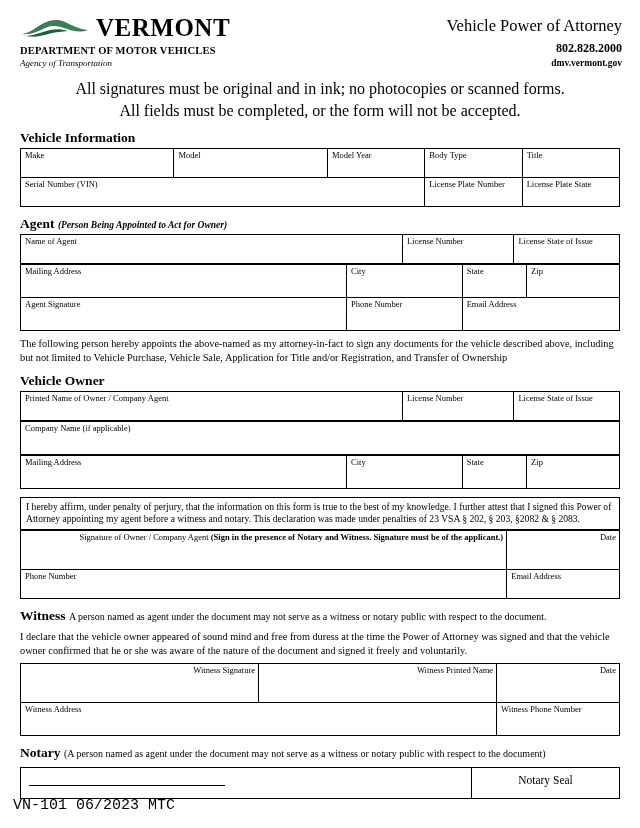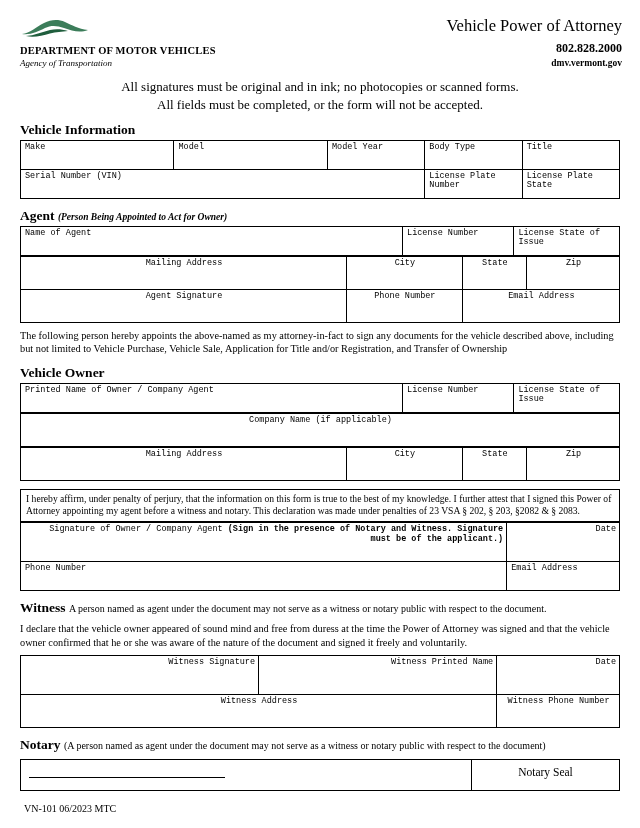--- a/index.html
+++ b/index.html
@@ -80,21 +80,21 @@
   }
   .doc-web {
     font-size: 9.5px;
     font-weight: bold;
     margin-top: 2px;
   }
 
   
   .notice {
     text-align: center;
-    font-size: 13px;
+    font-size: 16px;
     margin-top: 10px;
     line-height: 1.35;
   }
 
   
   .content {
     padding: 0 20px;
     box-sizing: border-box;
   }
   .section-head {
@@ -110,30 +110,29 @@
   .section-head .sub-normal {
     font-size: 10px;
     font-weight: normal;
   }
 
   
   .tbl {
     width: 100%;
     border-collapse: collapse;
     table-layout: fixed;
-    font-family: Liberation Mono, monospace;
   }
   .tbl td {
     border: 1px solid #000000;
     vertical-align: top;
     padding: 2px 3px 0 4px;
     height: 26px;
     font-size: 8.5px;
   }
-  .tbl td.tall { height: 30px; text-align: center; }
+  .tbl td.tall { height: 30px; }
   .tbl td.xtall { height: 36px; text-align: right; }
   .lbl {
     font-size: 8.5px;
     line-height: 1.1;
     display: block;
   }
   .lbl-b { font-weight: bold; }
 
   .para {
     font-size: 10.3px;
@@ -176,39 +175,41 @@
   .blank-line {
     display: inline-block;
     border-bottom: 1px solid #000000;
     width: 196px;
     height: 11px;
     margin-right: 2px;
   }
 
   .footer {
     position: absolute;
-    left: 24px;
+    left: 13px;
     bottom: 14px;
-    font-size: 10px;
+    font-size: 15px;
+    font-family: Liberation Mono, monospace;
   }
 </style>
 </head>
 <body>
 
 <div class="page">
 
   <div class="header">
     <div class="brand">
       <div class="brand-top">
         <span class="mountain-logo">
           <svg width="70" height="26" viewBox="0 0 70 26" xmlns="http://www.w3.org/2000/svg">
             <path d="M2 20 C10 19, 16 13, 24 9 C31 5.5, 38 5, 45 8 C52 11, 58 15, 68 16 C60 19, 52 17, 44 14 C37 11.5, 31 11, 25 14 C18 17.5, 11 21, 2 20 Z" fill="#3c7d5a"></path>
             <path d="M6 22 C14 21.5, 22 18, 30 16 C36 14.5, 42 15, 48 17 C42 18, 36 18, 30 19.5 C22 21.5, 14 24, 6 22 Z" fill="#1f5e3d"></path>
           </svg>
         </span>
+        <span class="brand-name">VERMONT</span>
       </div>
       <span class="brand-sub">DEPARTMENT OF MOTOR VEHICLES</span>
       <span class="brand-sub2">Agency of Transportation</span>
     </div>
     <div class="header-right">
       <div class="doc-title">Vehicle Power of Attorney</div>
       <div class="doc-phone">802.828.2000</div>
       <div class="doc-web">dmv.vermont.gov</div>
     </div>
   </div>

